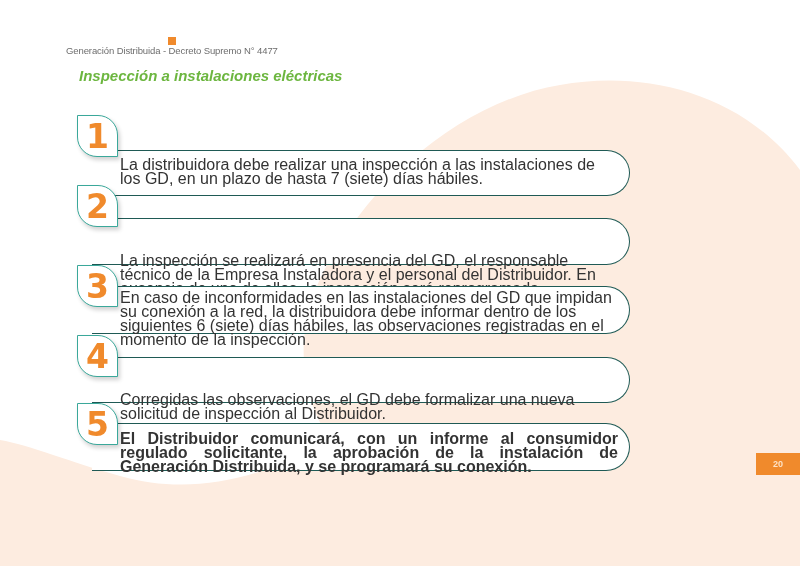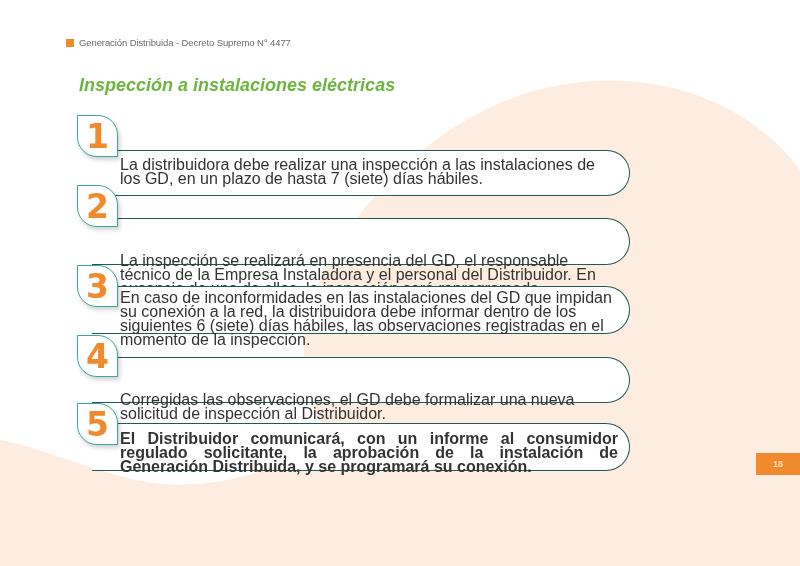--- a/index.html
+++ b/index.html
@@ -1,20 +1,20 @@
 <!DOCTYPE html>
 <html><head>
 <meta charset="utf-8">
 <style>
   html, body { margin:0; padding:0; }
   body { width:800px; height:566px; position:relative; overflow:hidden; background:#ffffff; font-family:"Liberation Sans", sans-serif; }
   .bg-svg { position:absolute; left:0; top:0; width:800px; height:566px; z-index:0; }
-  .header { position:absolute; left:66px; top:37px; display:flex; align-items:center; gap:5px; font-size:9.5px; color:#6d6d6d; z-index:2; letter-spacing:-0.1px; }
+  .header { position:absolute; left:66px; top:37px; display:flex; align-items:center; font-size:9.5px; color:#6d6d6d; z-index:2; letter-spacing:-0.1px;flex-direction:column; }
   .header .sq { width:8px; height:8px; background:#f08a2c; }
-  .title { position:absolute; left:79px; top:75px; font-size:18px; font-weight:bold; font-style:italic; color:#6cb63f; z-index:2; margin:0; }
+  .title { position:absolute; left:79px; top:67px; font-size:15px; font-weight:bold; font-style:italic; color:#6cb63f; z-index:2; margin:0; }
   .step { position:absolute; left:0; width:800px; z-index:2; }
   .box { position:absolute; left:92px; width:538px; background:#ffffff; border:1.6px solid #1f5a55; border-left:none; border-top-right-radius:30px; border-bottom-right-radius:30px; box-sizing:border-box; }
   .connector { position:absolute; left:92px; width:24px; border-left:1.6px solid #1f5a55; border-bottom:1.6px solid #1f5a55; border-bottom-left-radius:22px; box-sizing:border-box; }
   .badge { position:absolute; left:77px; width:41px; height:42px; background:#fff; border:1.6px solid #3aa89a; border-top-right-radius:20px; border-bottom-left-radius:20px; box-sizing:border-box; box-shadow:2px 3px 4px rgba(0,0,0,0.18); display:flex; align-items:center; justify-content:center; }
   .badge span { font-size:33px; font-weight:bold; color:#f08a2c; line-height:1; font-family:"DejaVu Sans", sans-serif; }
   .text { position:absolute; left:120px; width:498px; font-size:16px; line-height:14px; color:#333333; }
   .text.justify { text-align:justify;font-weight:bold; }
   .pagenum { position:absolute; left:756px; top:453px; width:44px; height:22px; background:#f08a2c; color:#fde2c6; font-size:9px; display:flex; align-items:center; justify-content:center; z-index:2; font-weight:bold; }
 </style>
 </head>
@@ -69,13 +69,13 @@
 
 <div class="step">
   <div class="connector" style="top:445px;height:26px;"></div>
   <div class="box" style="top:423px;height:48px;"></div>
   <div class="badge" style="top:403px;">
       <span>5</span>
     </div>
   <div class="text justify" style="top:432px;">El Distribuidor comunicará, con un informe al consumidor regulado solicitante, la aprobación de la instalación de Generación Distribuida, y se programará su conexión.</div>
 </div>
 
-<div class="pagenum">18</div>
+<div class="pagenum">20</div>
 
 </body></html>

